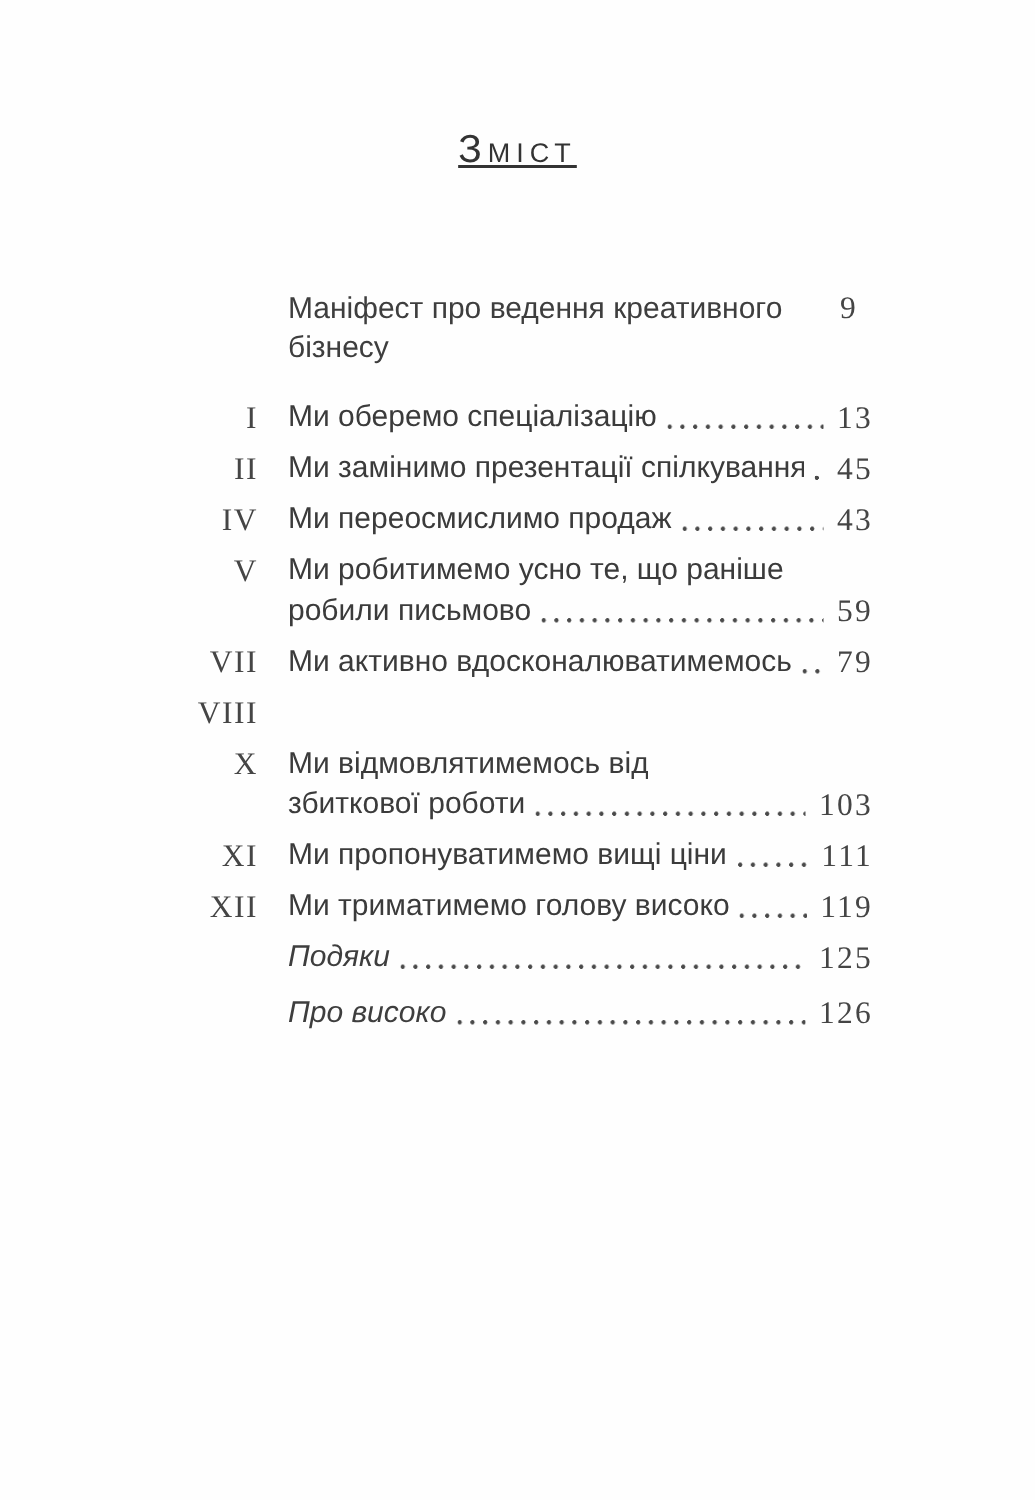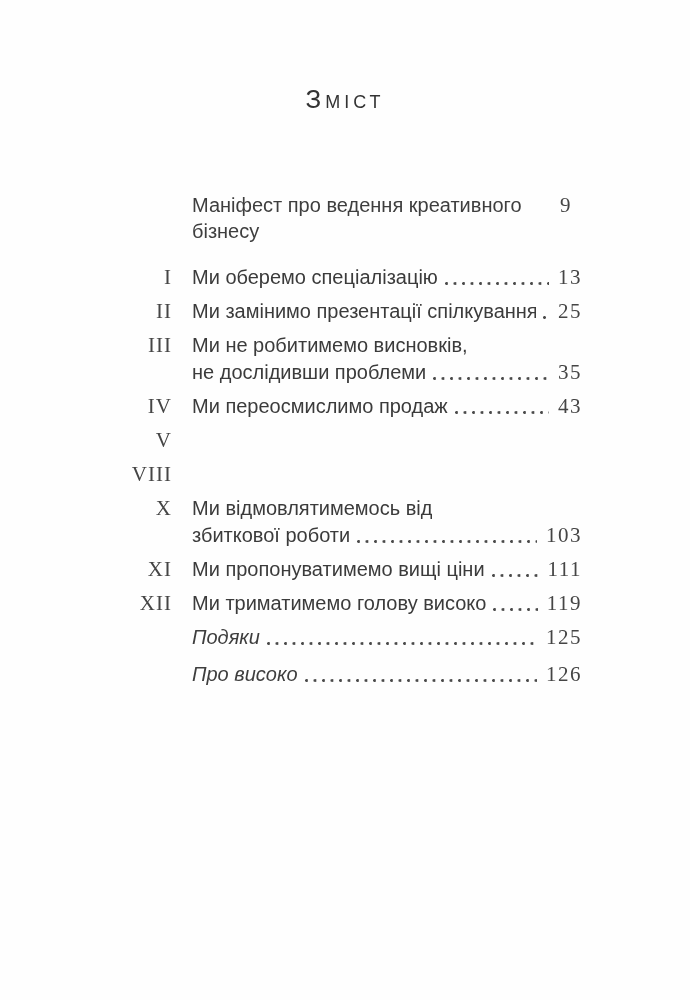--- a/index.html
+++ b/index.html
@@ -24,20 +24,21 @@
     position: absolute;
     top: 84px;
     left: 0;
     width: 100%;
     text-align: center;
     font-size: 26px;
     line-height: 30px;
     font-variant-caps: small-caps;
     letter-spacing: 4px;
     color: #333333;
+    text-decoration: underline;
   }
   .toc {
     position: absolute;
     top: 192px;
     left: 110px;
     width: 472px;
   }
   .row {
     display: flex;
     align-items: baseline;
@@ -138,49 +139,56 @@
               <span class="pagenum">13</span>
             </div>
           </div>
         </div>
         <div class="chapter">
           <div class="numeral">II</div>
           <div class="content">
             <div class="line">
               <span class="txt">Ми замінимо презентації спілкуванням</span>
               <span class="leader"></span>
-              <span class="pagenum">25</span>
-            </div>
-          </div>
-        </div>
-        <div class="chapter">
-          <div class="numeral">III</div>
-          <div class="content">
-            <div class="line">
-              <span class="txt">Ми не робитимемо висновків,</span>
-            </div>
-            <div class="line">
-              <span class="txt">не дослідивши проблеми</span>
-              <span class="leader"></span>
-              <span class="pagenum">35</span>
+              <span class="pagenum">45</span>
             </div>
           </div>
         </div>
         <div class="chapter">
           <div class="numeral">IV</div>
           <div class="content">
             <div class="line">
               <span class="txt">Ми переосмислимо продаж</span>
               <span class="leader"></span>
               <span class="pagenum">43</span>
             </div>
           </div>
         </div>
         <div class="chapter">
           <div class="numeral">V</div>
+          <div class="content">
+            <div class="line">
+              <span class="txt">Ми робитимемо усно те, що раніше</span>
+            </div>
+            <div class="line">
+              <span class="txt">робили письмово</span>
+              <span class="leader"></span>
+              <span class="pagenum">59</span>
+            </div>
+          </div>
+        </div>
+        <div class="chapter">
+          <div class="numeral">VII</div>
+          <div class="content">
+            <div class="line">
+              <span class="txt">Ми активно вдосконалюватимемось</span>
+              <span class="leader"></span>
+              <span class="pagenum">79</span>
+            </div>
+          </div>
         </div>
         <div class="chapter">
           <div class="numeral">VIII</div>
         </div>
         <div class="chapter">
           <div class="numeral">X</div>
           <div class="content">
             <div class="line">
               <span class="txt">Ми відмовлятимемось від</span>
             </div>

